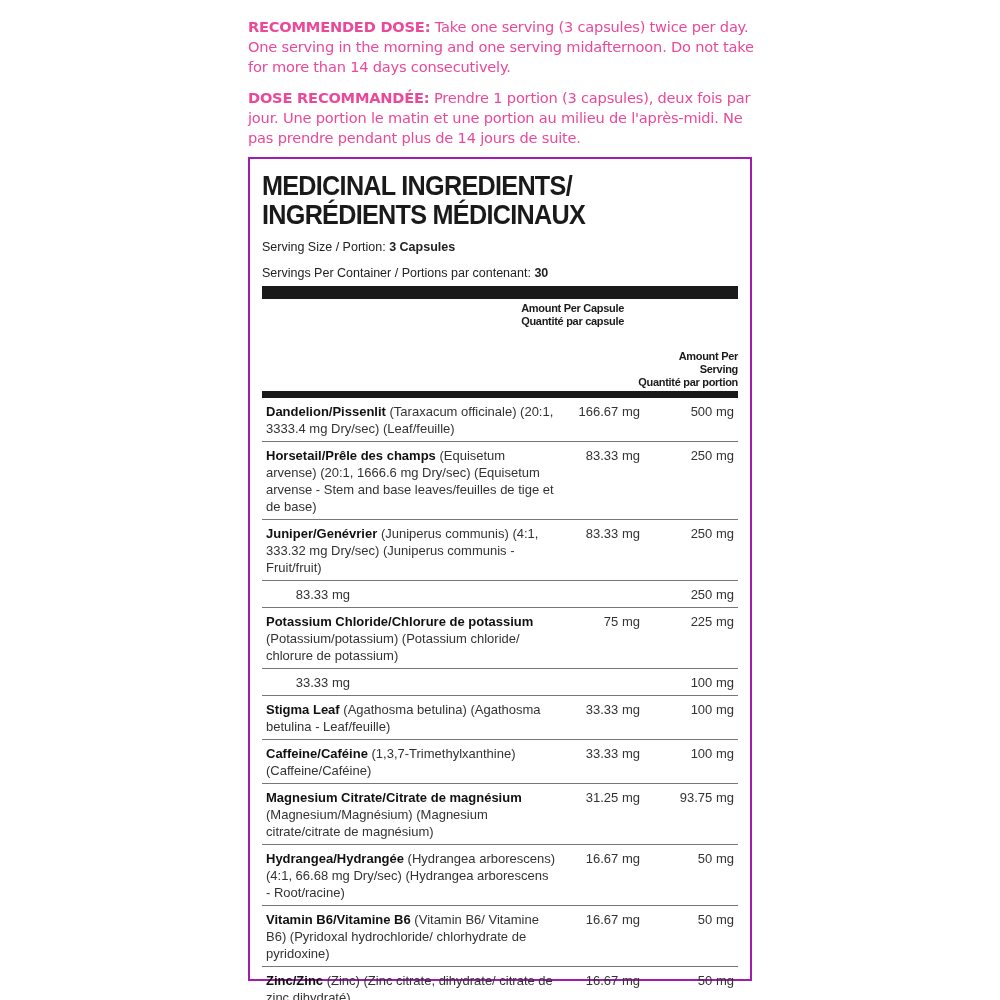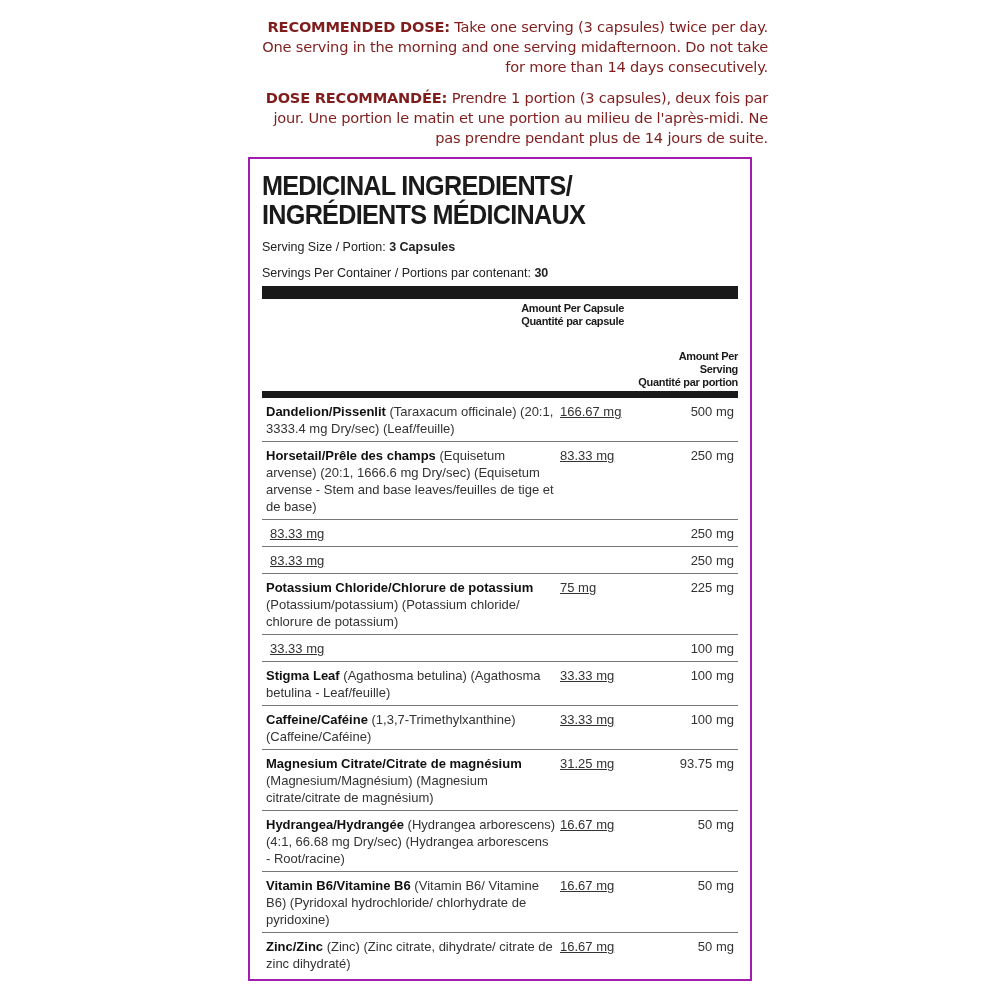--- a/index.html
+++ b/index.html
@@ -1,35 +1,35 @@
 <!DOCTYPE html>
 <html><head>
 <meta charset="utf-8">
 <style>
   html, body { margin:0; padding:0; background:#ffffff; }
   body { width:1000px; height:1000px; position:relative; overflow:hidden; color:#1a1a1a; }
-  .dose { position:absolute; left:248px; width:520px; font-family:"DejaVu Sans", sans-serif; font-size:14.6px; line-height:20px; color:#7f1d1d; letter-spacing:-0.2px;text-align:right; }
+  .dose { position:absolute; left:248px; width:520px; font-family:"DejaVu Sans", sans-serif; font-size:14.6px; line-height:20px; color:#ec4899; letter-spacing:-0.2px; }
   .dose b { font-weight:bold; }
   #dose-en { top:17px; }
   #dose-fr { top:88px; }
   .box { position:absolute; left:248px; top:157px; width:500px; height:820px; border:2px solid #a21caf; box-sizing:content-box; }
   .inner { position:absolute; left:12px; right:12px; top:0; font-family:"Liberation Sans", sans-serif; }
   .title { margin-top:12px; font-size:28px; line-height:29px; font-weight:bold; letter-spacing:-0.8px; transform:scaleX(0.9); transform-origin:left; white-space:nowrap; color:#1a1a1a; }
   .meta { font-size:12.5px; line-height:16px; color:#222;margin-top:10px; }
   .meta b { font-weight:bold; }
   .thickbar { height:13px; background:#1a1a1a; margin-top:5px; }
   .colhead { display:flex; justify-content:flex-end; font-size:11px; line-height:13px; font-weight:bold; padding:3px 0 2px 0; letter-spacing:-0.3px; }
   .colhead .c1 { width:104px; text-align:right; margin-right:14px; }
   .colhead .c2 { width:100px; text-align:right;margin-top:48px; }
   .thinbar { height:7px; background:#1a1a1a; }
   .row { display:flex; border-bottom:1.5px solid #777; padding:5px 0 4px 4px; font-size:13px; line-height:17px; color:#333; }
   .row:last-child { border-bottom:none; }
   .row .desc { width:290px; }
   .row .desc b { color:#111; }
-  .row .cap { width:80px; text-align:left; padding-left:4px;text-decoration:underline; }
+  .row .cap { width:80px; text-align:right; padding-left:4px; }
   .row .srv { flex:1; text-align:right; padding-right:4px; }
 </style>
 </head>
 <body>
 
 <div class="dose" id="dose-en"><b>RECOMMENDED DOSE:</b><span> Take one serving (3 capsules) twice per day. One serving in the morning and one serving midafternoon. Do not take for more than 14 days consecutively.</span></div>
 
 <div class="dose" id="dose-fr"><b>DOSE RECOMMANDÉE:</b><span> Prendre 1 portion (3 capsules), deux fois par jour. Une portion le matin et une portion au milieu de l'après-midi. Ne pas prendre pendant plus de 14 jours de suite.</span></div>
 
 <div class="box">
@@ -57,20 +57,21 @@
     <div class="desc"><b>Dandelion/Pissenlit</b><span> (Taraxacum officinale) (20:1, 3333.4 mg Dry/sec) (Leaf/feuille)</span></div>
     <div class="cap">166.67 mg</div>
     <div class="srv">500 mg</div>
   </div>
         <div class="row">
     <div class="desc"><b>Horsetail/Prêle des champs</b><span> (Equisetum arvense) (20:1, 1666.6 mg Dry/sec) (Equisetum arvense - Stem and base leaves/feuilles de tige et de base)</span></div>
     <div class="cap">83.33 mg</div>
     <div class="srv">250 mg</div>
   </div>
         <div class="row">
+    <div class="desc"><b>Juniper/Genévrier</b><span> (Juniperus communis) (4:1, 333.32 mg Dry/sec) (Juniperus communis - Fruit/fruit)</span></div>
     <div class="cap">83.33 mg</div>
     <div class="srv">250 mg</div>
   </div>
         <div class="row">
     <div class="cap">83.33 mg</div>
     <div class="srv">250 mg</div>
   </div>
         <div class="row">
     <div class="desc"><b>Potassium Chloride/Chlorure de potassium</b><span> (Potassium/potassium) (Potassium chloride/ chlorure de potassium)</span></div>
     <div class="cap">75 mg</div>

